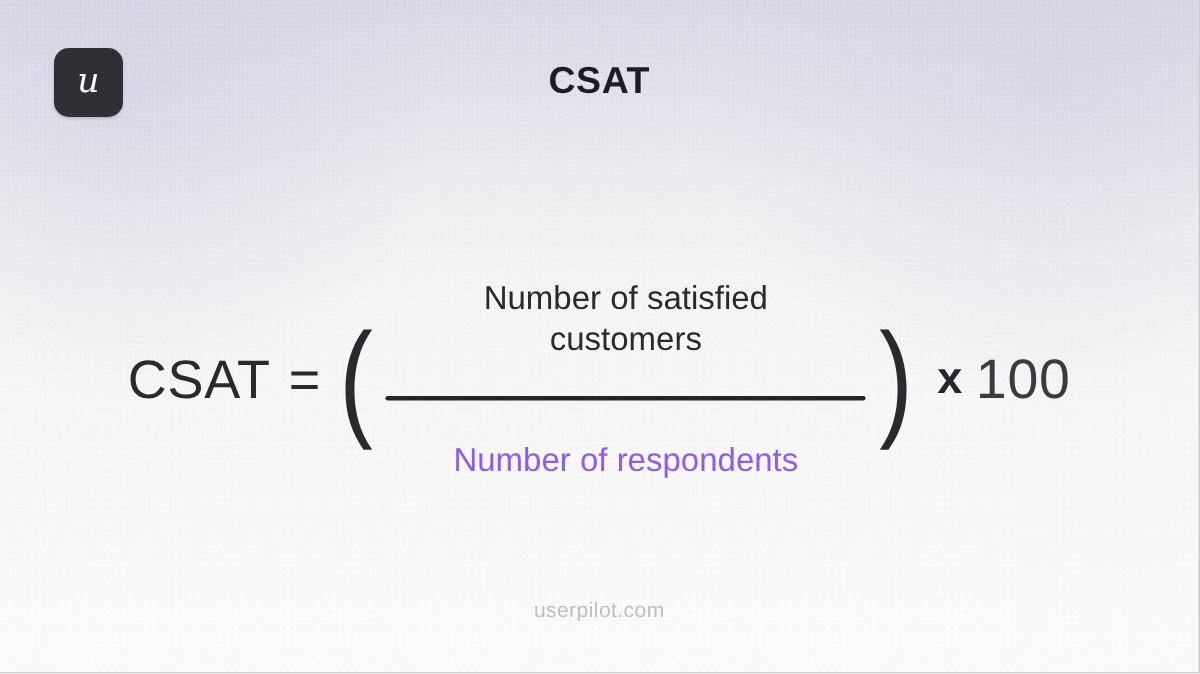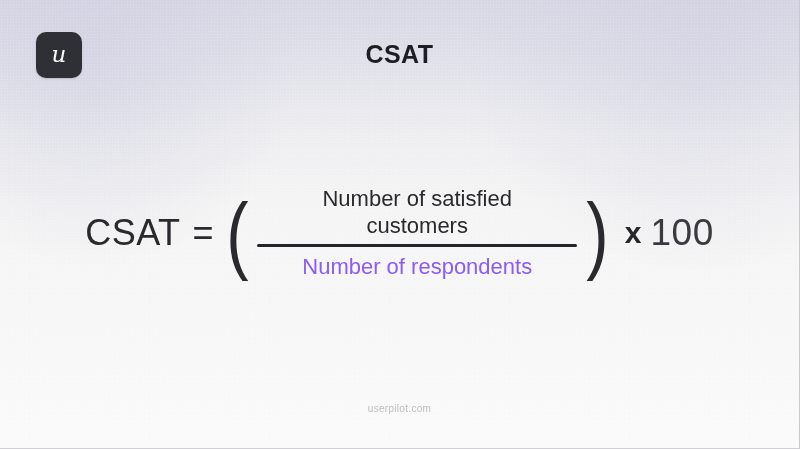--- a/index.html
+++ b/index.html
@@ -136,20 +136,21 @@
   }
   #paren-open { margin-right: 2px; }
   #paren-close { margin-left: 2px; }
 
   #fraction {
     display: flex;
     flex-direction: column;
     align-items: center;
     justify-content: flex-start;
     margin: 0 4px;
+    gap: 20px;
   }
   #numerator {
     font-size: 22px;
     line-height: 1.22;
     text-align: center;
     color: #2a2a2e;
     padding: 0 8px 4px 8px;
     white-space: pre-line;
   }
   #fraction-bar {
@@ -180,21 +181,21 @@
     letter-spacing: 0.5px;
   }
 
   
   #footer {
     position: absolute;
     left: 0;
     right: 0;
     bottom: 34px;
     text-align: center;
-    font-size: 10px;
+    font-size: 14px;
     color: #bdbdc2;
     letter-spacing: 0.3px;
   }
 </style>
 </head>
 <body>
 
 <div id="slide">
 
   <div id="bg-gradient"></div>

